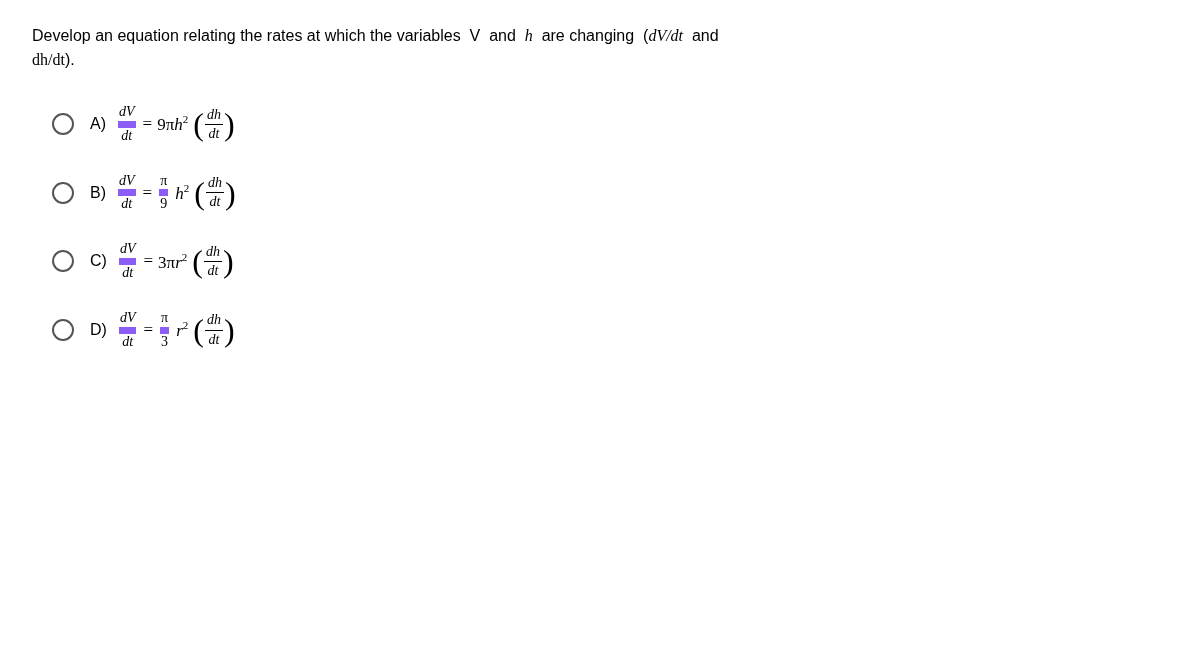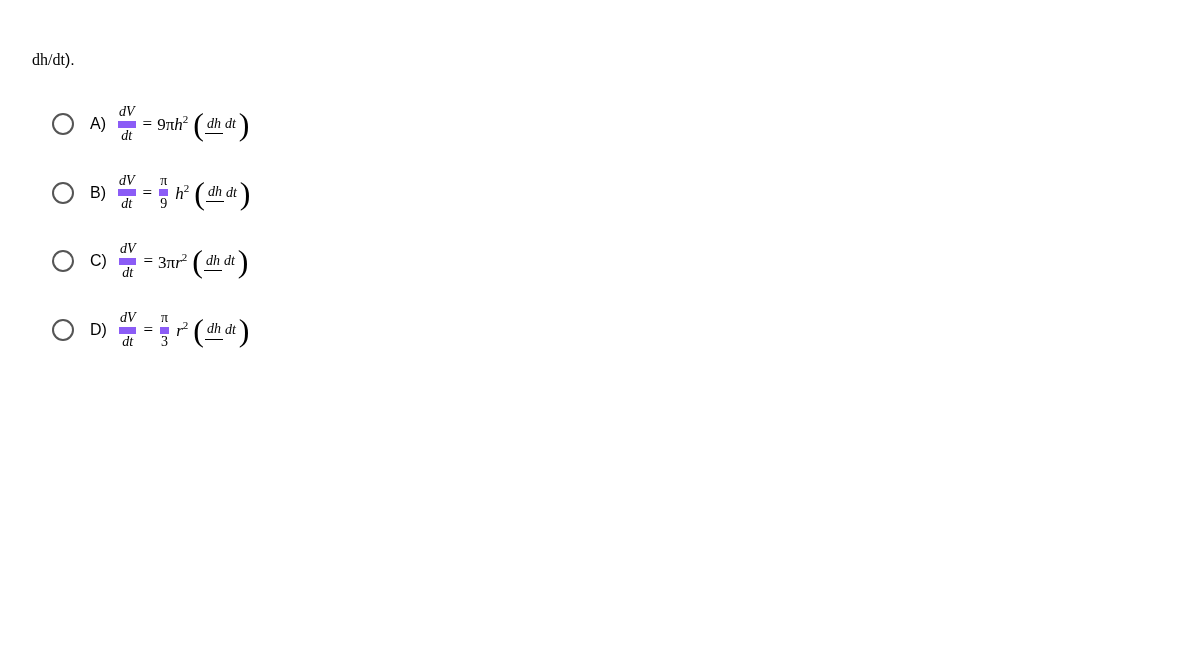--- a/index.html
+++ b/index.html
@@ -97,21 +97,21 @@
 
     .big-paren {
       font-size: 32px;
       line-height: 1;
       font-weight: 300;
       font-family: "Times New Roman", serif;
     }
 
     .frac-inner {
       display: inline-flex;
-      flex-direction: row;
+      flex-direction: column;
       align-items: center;
       vertical-align: middle;
     }
 
     .frac-inner .num {
       border-bottom: 1px solid #000;
       padding: 0 2px;
       font-size: 14px;
       line-height: 1.3;
     }
@@ -124,21 +124,21 @@
 
     sup {
       font-size: 11px;
       vertical-align: super;
     }
   </style>
 </head>
 <body>
 
 <div class="question-text">
-  <br>
+  <span>Develop an equation relating the rates at which the variables &nbsp;V&nbsp; and &nbsp;<span style="font-style:italic;font-family:'Times New Roman',serif">h</span>&nbsp; are changing &nbsp;(<span style="font-style:italic;font-family:'Times New Roman',serif">dV/dt</span> &nbsp;and</span><br>
   <span><span style="font-family:'Times New Roman',serif">dh/dt</span>).</span>
 </div>
 
 <div class="options-container">
 
   <div class="option-row">
     <div class="radio-circle"></div>
     <div class="option-label">
       <span class="option-letter">A)</span>
       <span class="math-expr">

